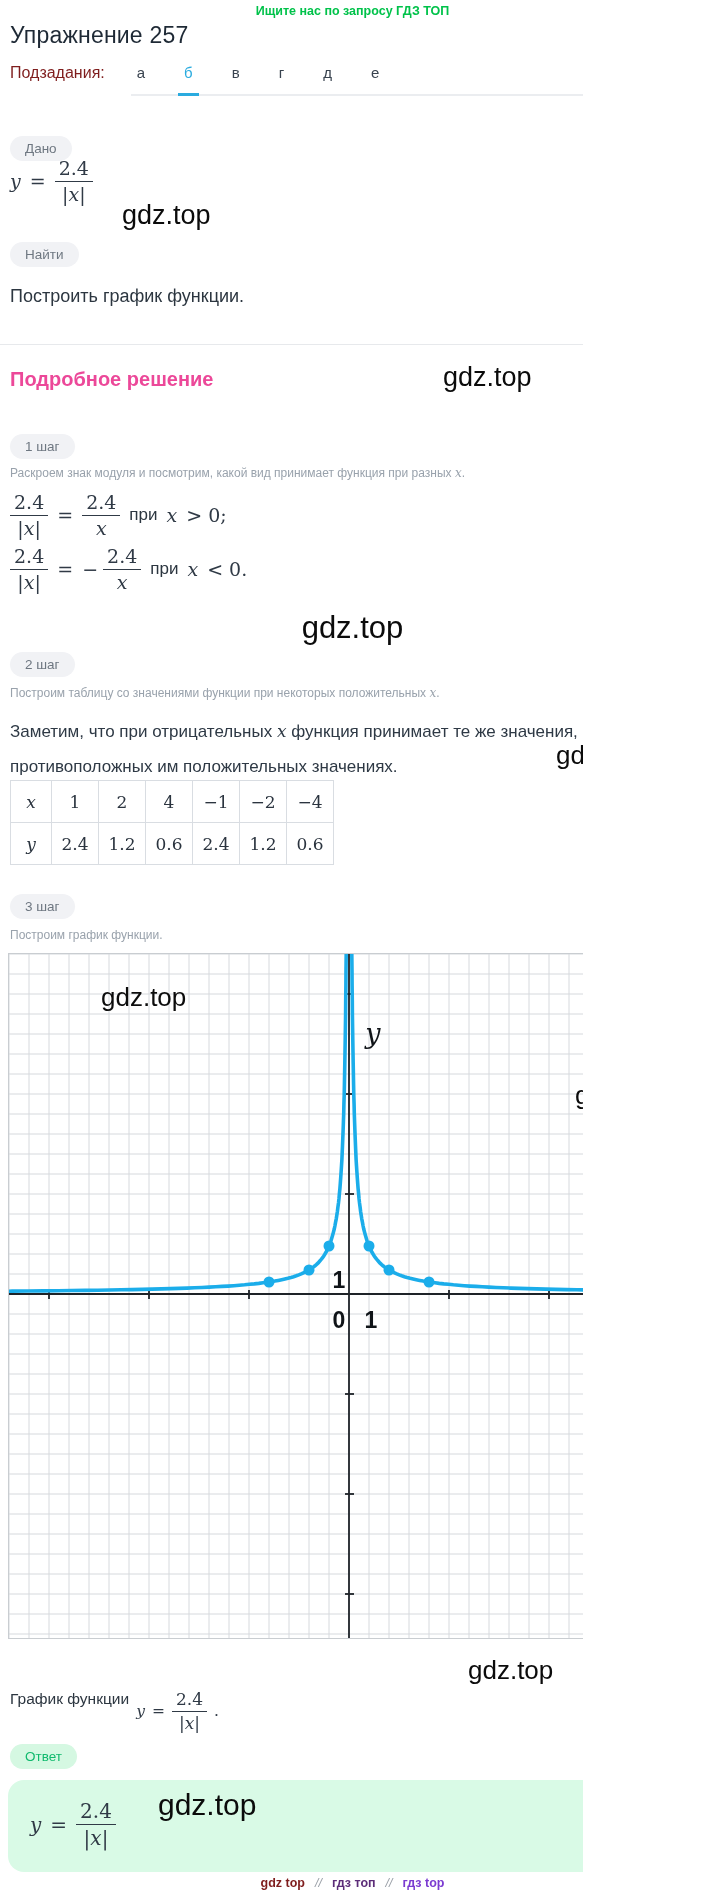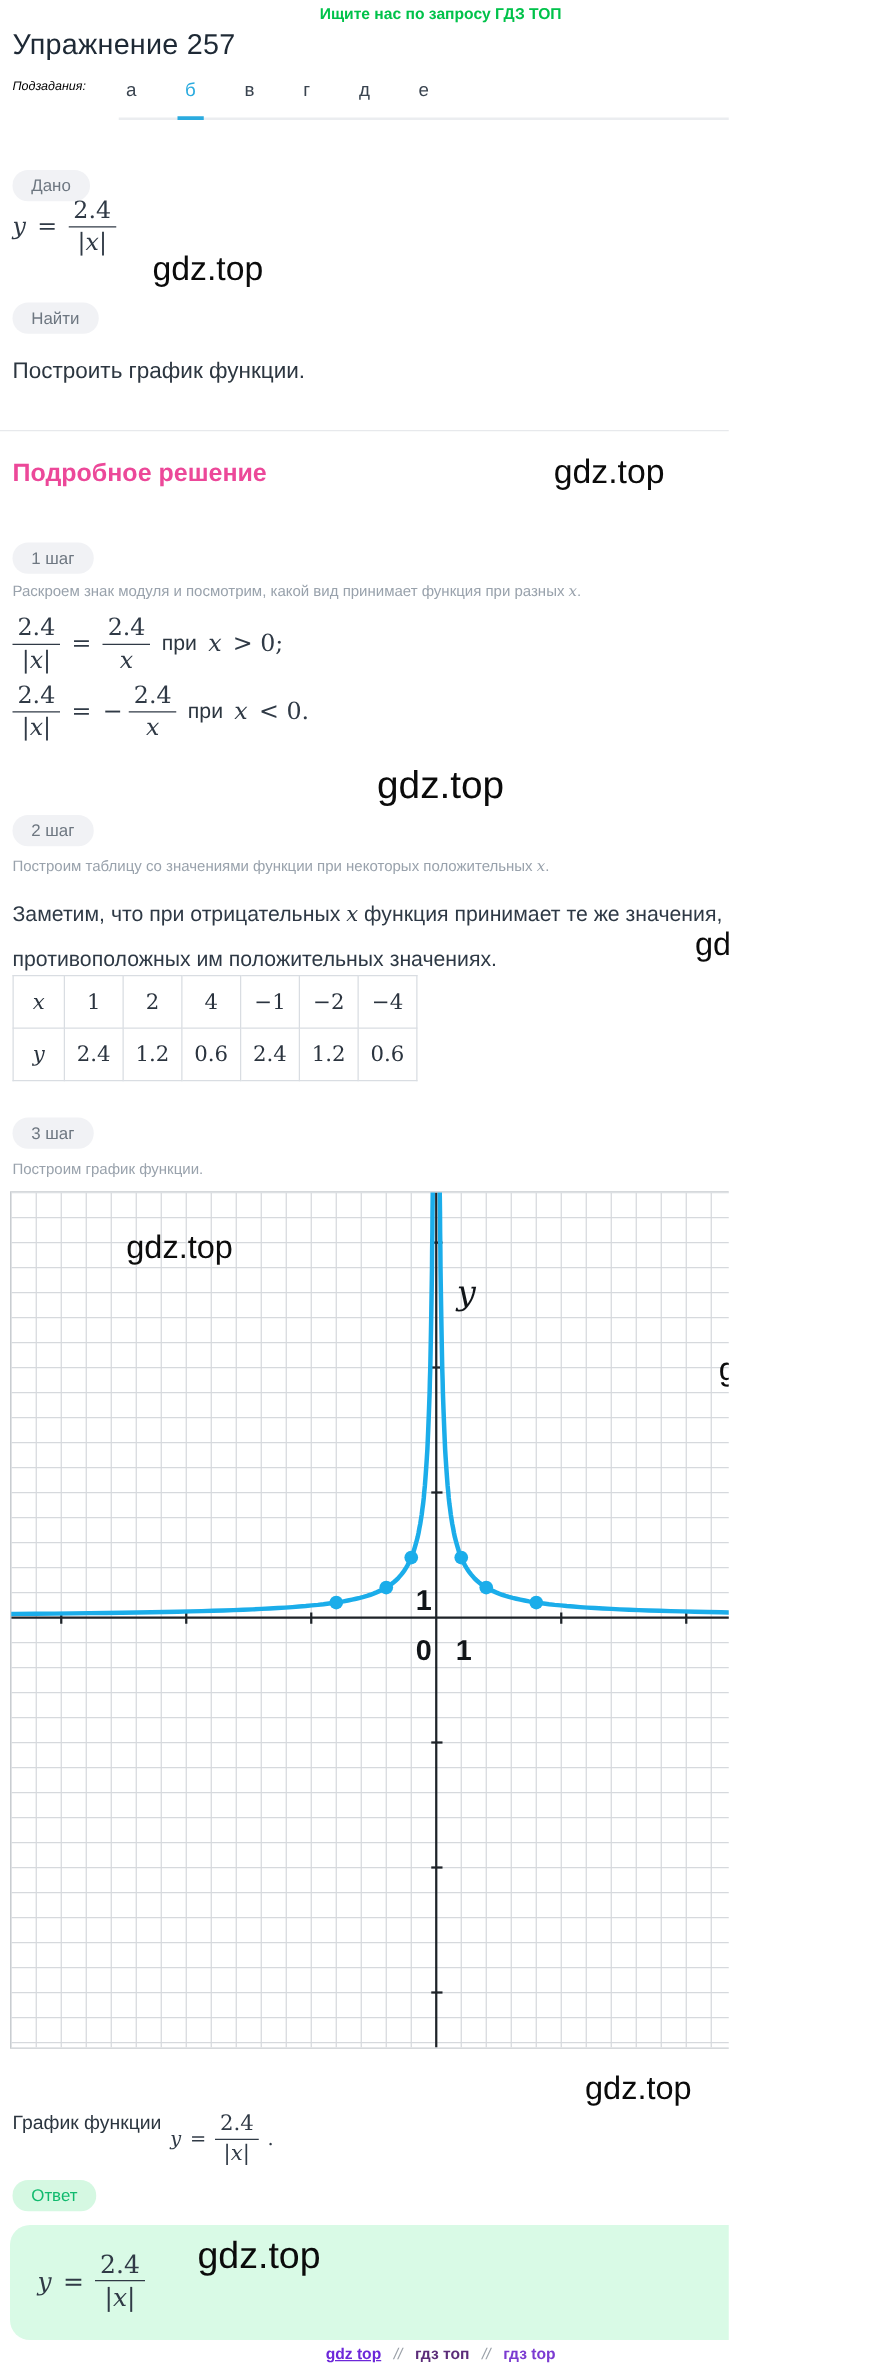--- a/index.html
+++ b/index.html
@@ -9,21 +9,21 @@
 
   
   .top-link{top:4px;left:0;width:705px;text-align:center;font-size:12.5px;font-weight:700;color:#00c24a;cursor:pointer;}
 
   
   .h1{top:22px;left:10px;font-size:23px;font-weight:400;color:#1e2935;letter-spacing:.2px;}
   .h2{top:368px;left:10px;font-size:20px;font-weight:700;color:#ec4899;text-align:right;}
 
   
   .tabs-row{top:62px;left:10px;width:685px;display:flex;align-items:flex-start;}
-  .tabs-label{font-size:10px;color:#000000;padding-top:2px;font-style:italic;}
+  .tabs-label{font-size:16px;color:#7f1d1d;padding-top:2px;}
   .tabs{flex:1;margin-left:26px;display:flex;gap:27px;border-bottom:2px solid #ebedf0;height:32px;}
   .tab{font-size:15px;color:#39434f;padding:2px 6px 10px 6px;cursor:pointer;}
   .tab.active{color:#2aabdf;border-bottom:3px solid #2aabdf;margin-bottom:-2px;}
 
   
   .pill{display:inline-block;background:#f1f2f5;color:#6e7781;font-size:13.5px;
         padding:5px 15px;border-radius:14px;}
   .pill-given{top:136px;left:10px;}
   .pill-find{top:242px;left:10px;}
   .pill-s1{top:434px;left:10px;}
@@ -83,21 +83,21 @@
   .caption{top:1690px;left:10px;font-size:15.5px;color:#2c3640;display:inline-flex;align-items:flex-start;gap:7px;}
   .caption .frac{font-size:17px;}
 
   
   .answer-box{top:1780px;left:8px;width:689px;height:92px;background:#d9fae6;border-radius:16px;box-sizing:border-box;}
   .f-answer{top:1800px;left:30px;font-size:20px;}
 
   
   .footer{top:1876px;left:0;width:705px;display:flex;justify-content:center;gap:10px;
           font-size:12.5px;font-weight:700;align-items:center;}
-  .fl-green{color:#6d28d9;cursor:pointer;text-decoration:underline;}
+  .fl-green{color:#7f1d1d;cursor:pointer;}
   .fl-darkpurple{color:#5c2d79;cursor:pointer;}
   .fl-purple{color:#7b3bd1;cursor:pointer;}
   .fl-sep{color:#9aa0a8;font-weight:400;font-style:italic;}
 </style>
 </head>
 <body>
 
 <div class="page">
 
   <div class="abs top-link">Ищите нас по запросу ГДЗ ТОП</div>

